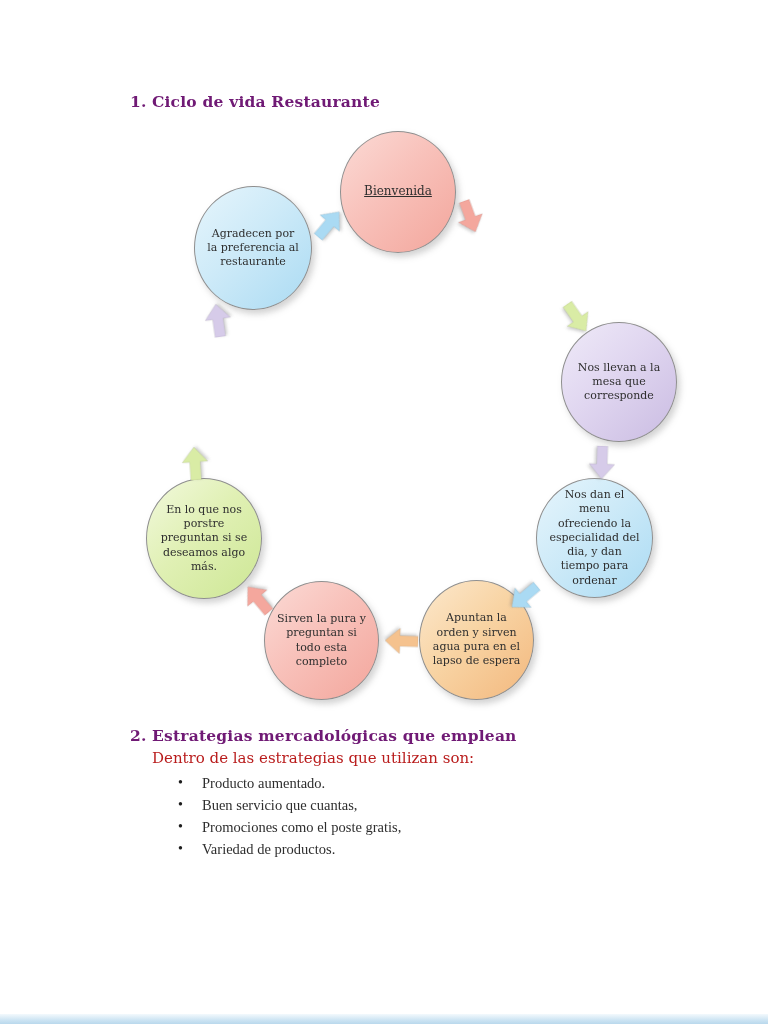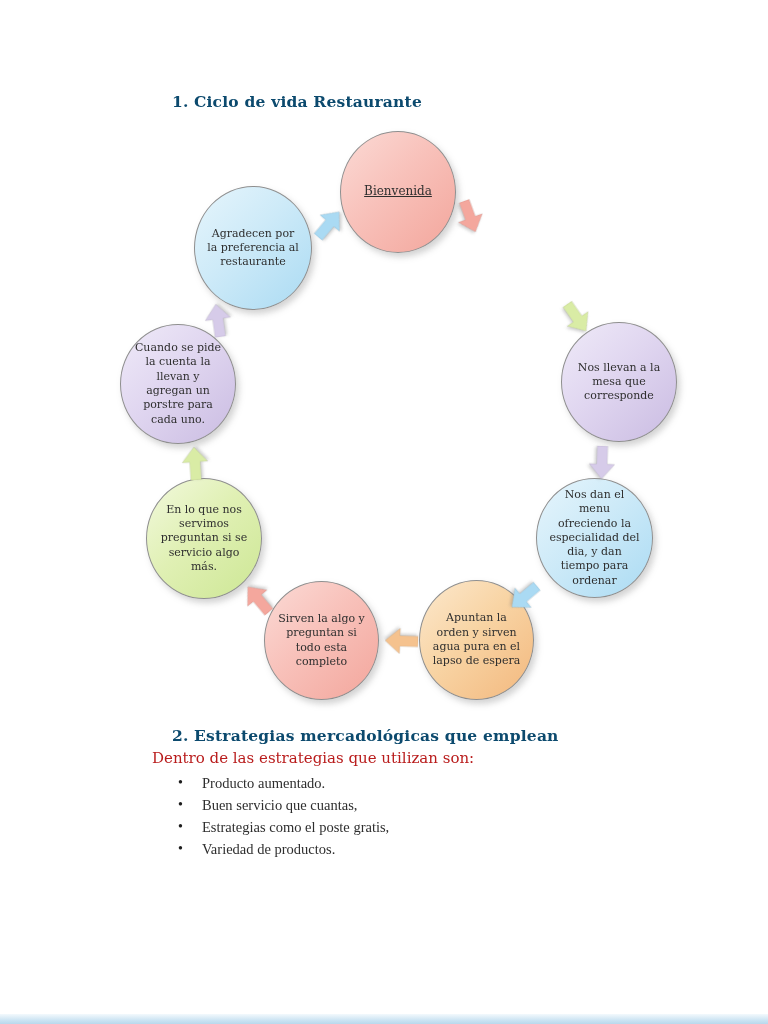--- a/index.html
+++ b/index.html
@@ -9,22 +9,22 @@
     font-family:"DejaVu Serif","Liberation Serif",serif;
     color:#2e2e2e;
     position:relative;
     overflow:hidden;
   }
   .page{position:absolute;inset:0;background:#fff;}
 
   
   .heading{
     position:absolute;left:130px;
-    font-size:15.5px;font-weight:bold;color:#0c4a6e;
-    letter-spacing:.2px;white-space:nowrap;margin-left:42px;
+    font-size:15.5px;font-weight:bold;color:#701a75;
+    letter-spacing:.2px;white-space:nowrap;
   }
   .heading .num{display:inline-block;width:22px;}
   #h1{top:92px;}
   #h2{top:726px;}
   .intro{
     position:absolute;left:152px;top:749px;
     font-size:15px;color:#b91c1c;white-space:nowrap;
   }
   .bullets{position:absolute;left:178px;top:772px;font-family:Liberation Serif, serif;}
   .bullet{
@@ -102,27 +102,24 @@
     <div class="circle purple" id="c3">
         <span>Nos llevan a la mesa que corresponde</span>
       </div>
     <div class="circle blue" id="c4">
         <span>Nos dan el menu ofreciendo la especialidad del dia, y dan tiempo para ordenar</span>
       </div>
     <div class="circle orange" id="c5">
         <span>Apuntan la orden y sirven agua pura en el lapso de espera</span>
       </div>
     <div class="circle pink" id="c6">
-        <span>Sirven la algo y preguntan si todo esta completo</span>
+        <span>Sirven la pura y preguntan si todo esta completo</span>
       </div>
     <div class="circle green" id="c7">
-        <span>En lo que nos servimos preguntan si se servicio algo más.</span>
-      </div>
-    <div class="circle purple" id="c8">
-        <span>Cuando se pide la cuenta la llevan y agregan un porstre  para cada uno.</span>
+        <span>En lo que nos porstre preguntan si se deseamos algo más.</span>
       </div>
     <div class="circle blue" id="c9">
         <span>Agradecen por la preferencia al restaurante</span>
       </div>
 
     <div class="arrow" id="a1">
         <svg viewBox="0 0 32 26">
           <path d="M0 8 L17 8 L17 1 L31 13 L17 25 L17 18 L0 18 Z" stroke="rgba(0,0,0,0.12)" stroke-width="0.6" fill="#f4a79d"></path>
         </svg>
       </div>
@@ -171,19 +168,19 @@
 
   <div class="heading" id="h2">
     <span class="num">2.</span><span>Estrategias mercadológicas que emplean</span>
   </div>
 
   <div class="intro">Dentro de las estrategias que utilizan son:</div>
 
   <div class="bullets">
     <div class="bullet">Producto aumentado.</div>
     <div class="bullet">Buen servicio que cuantas,</div>
-    <div class="bullet">Estrategias como el poste gratis,</div>
+    <div class="bullet">Promociones como el poste gratis,</div>
     <div class="bullet">Variedad de productos.</div>
   </div>
 
   <div class="bottom-strip"></div>
 
 </div>
 
 </body></html>

